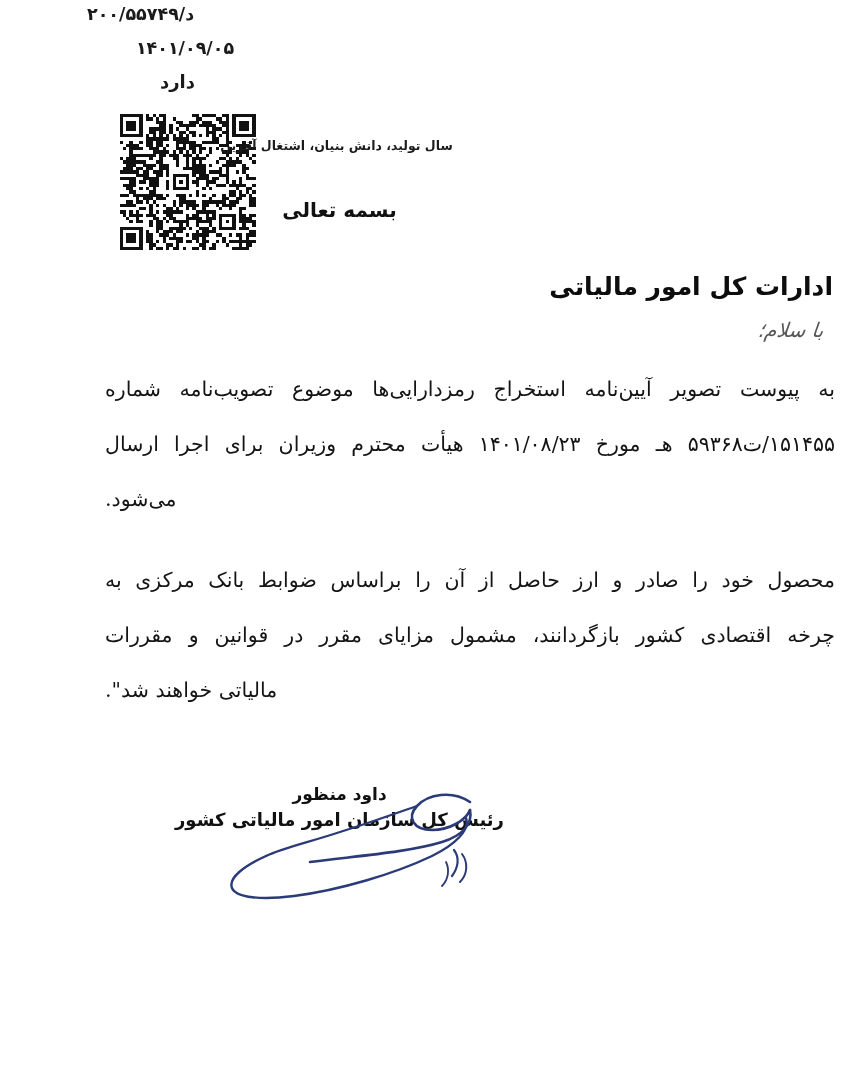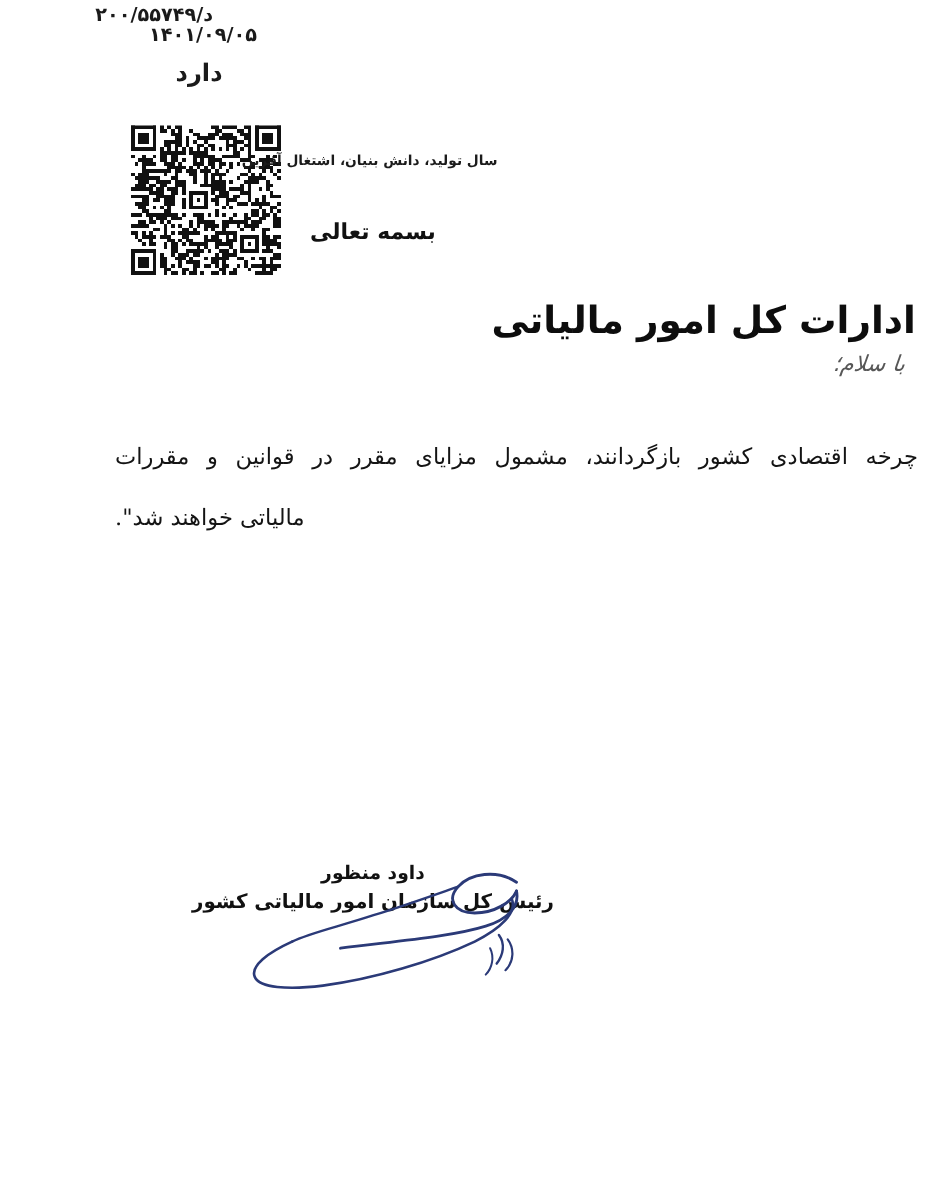--- a/index.html
+++ b/index.html
@@ -35,23 +35,23 @@
   }
   .meta-line {
     font-family: "DejaVu Sans", "Liberation Sans", sans-serif;
     font-weight: 700;
     font-size: 17.5px;
     letter-spacing: 0.5px;
     color: #1a1a1a;
     white-space: nowrap;
     line-height: 1.0;
   }
-  .meta-number { margin-left: 0px; text-align: left; padding-left: 2px;}
+  .meta-number { margin-left: 0px; margin-bottom: 16px; text-align: left; padding-left: 2px;}
   .meta-date   { margin-bottom: 16px; text-align: center; padding-left: 20px;}
-  .meta-attach { text-align: left; padding-left: 75px; font-size: 22px;}
+  .meta-attach { text-align: left; padding-left: 75px; font-size: 18px;}
 
   
   .qr-wrap {
     position: absolute;
     left: 107px;
     top: 114px;
     width: 161px;
     height: 136px;
   }
   .qr-wrap svg { display: block; width: 100%; height: 100%; }
@@ -80,21 +80,21 @@
     color: #111111;
     transform: translateX(-92px);
   }
 
   
   .addressee {
     position: absolute;
     top: 272px;
     right: 30px;
     font-weight: 700;
-    font-size: 34px;
+    font-size: 25px;
     color: #0d0d0d;
     letter-spacing: 0.3px;
   }
   .greeting {
     position: absolute;
     top: 318px;
     right: 40px;
     font-size: 20px;
     color: #3a3a3a;
     font-family: "DejaVu Serif", "Liberation Serif", serif;
@@ -928,22 +928,28 @@
   </div>
 
   <div class="slogan">سال تولید، دانش بنیان، اشتغال آفرین</div>
   <div class="basmalah">بسمه تعالی</div>
 
   <div class="addressee">ادارات کل امور مالیاتی</div>
   <div class="greeting">با سلام؛</div>
 
   <div class="body-area">
 
+    <p class="para para-1">
+      <span class="line">به پیوست تصویر آیین‌نامه استخراج رمزدارایی‌ها موضوع تصویب‌نامه شماره</span>
+      <span class="line">۱۵۱۴۵۵/ت۵۹۳۶۸ هـ مورخ ۱۴۰۱/۰۸/۲۳ هیأت محترم وزیران برای اجرا ارسال</span>
+      <span class="line last">می‌شود.</span>
+    </p>
 
     <p class="para para-2">
+      <span class="line">محصول خود را صادر و ارز حاصل از آن را براساس ضوابط بانک مرکزی به</span>
       <span class="line">چرخه اقتصادی کشور بازگردانند، مشمول مزایای مقرر در قوانین و مقررات</span>
       <span class="line last">مالیاتی خواهند شد".</span>
     </p>
 
   </div>
 
   <div class="sign-block">
     <div class="sign-name">داود منظور</div>
     <div class="sign-title">رئیس کل سازمان امور مالیاتی کشور</div>
   </div>

